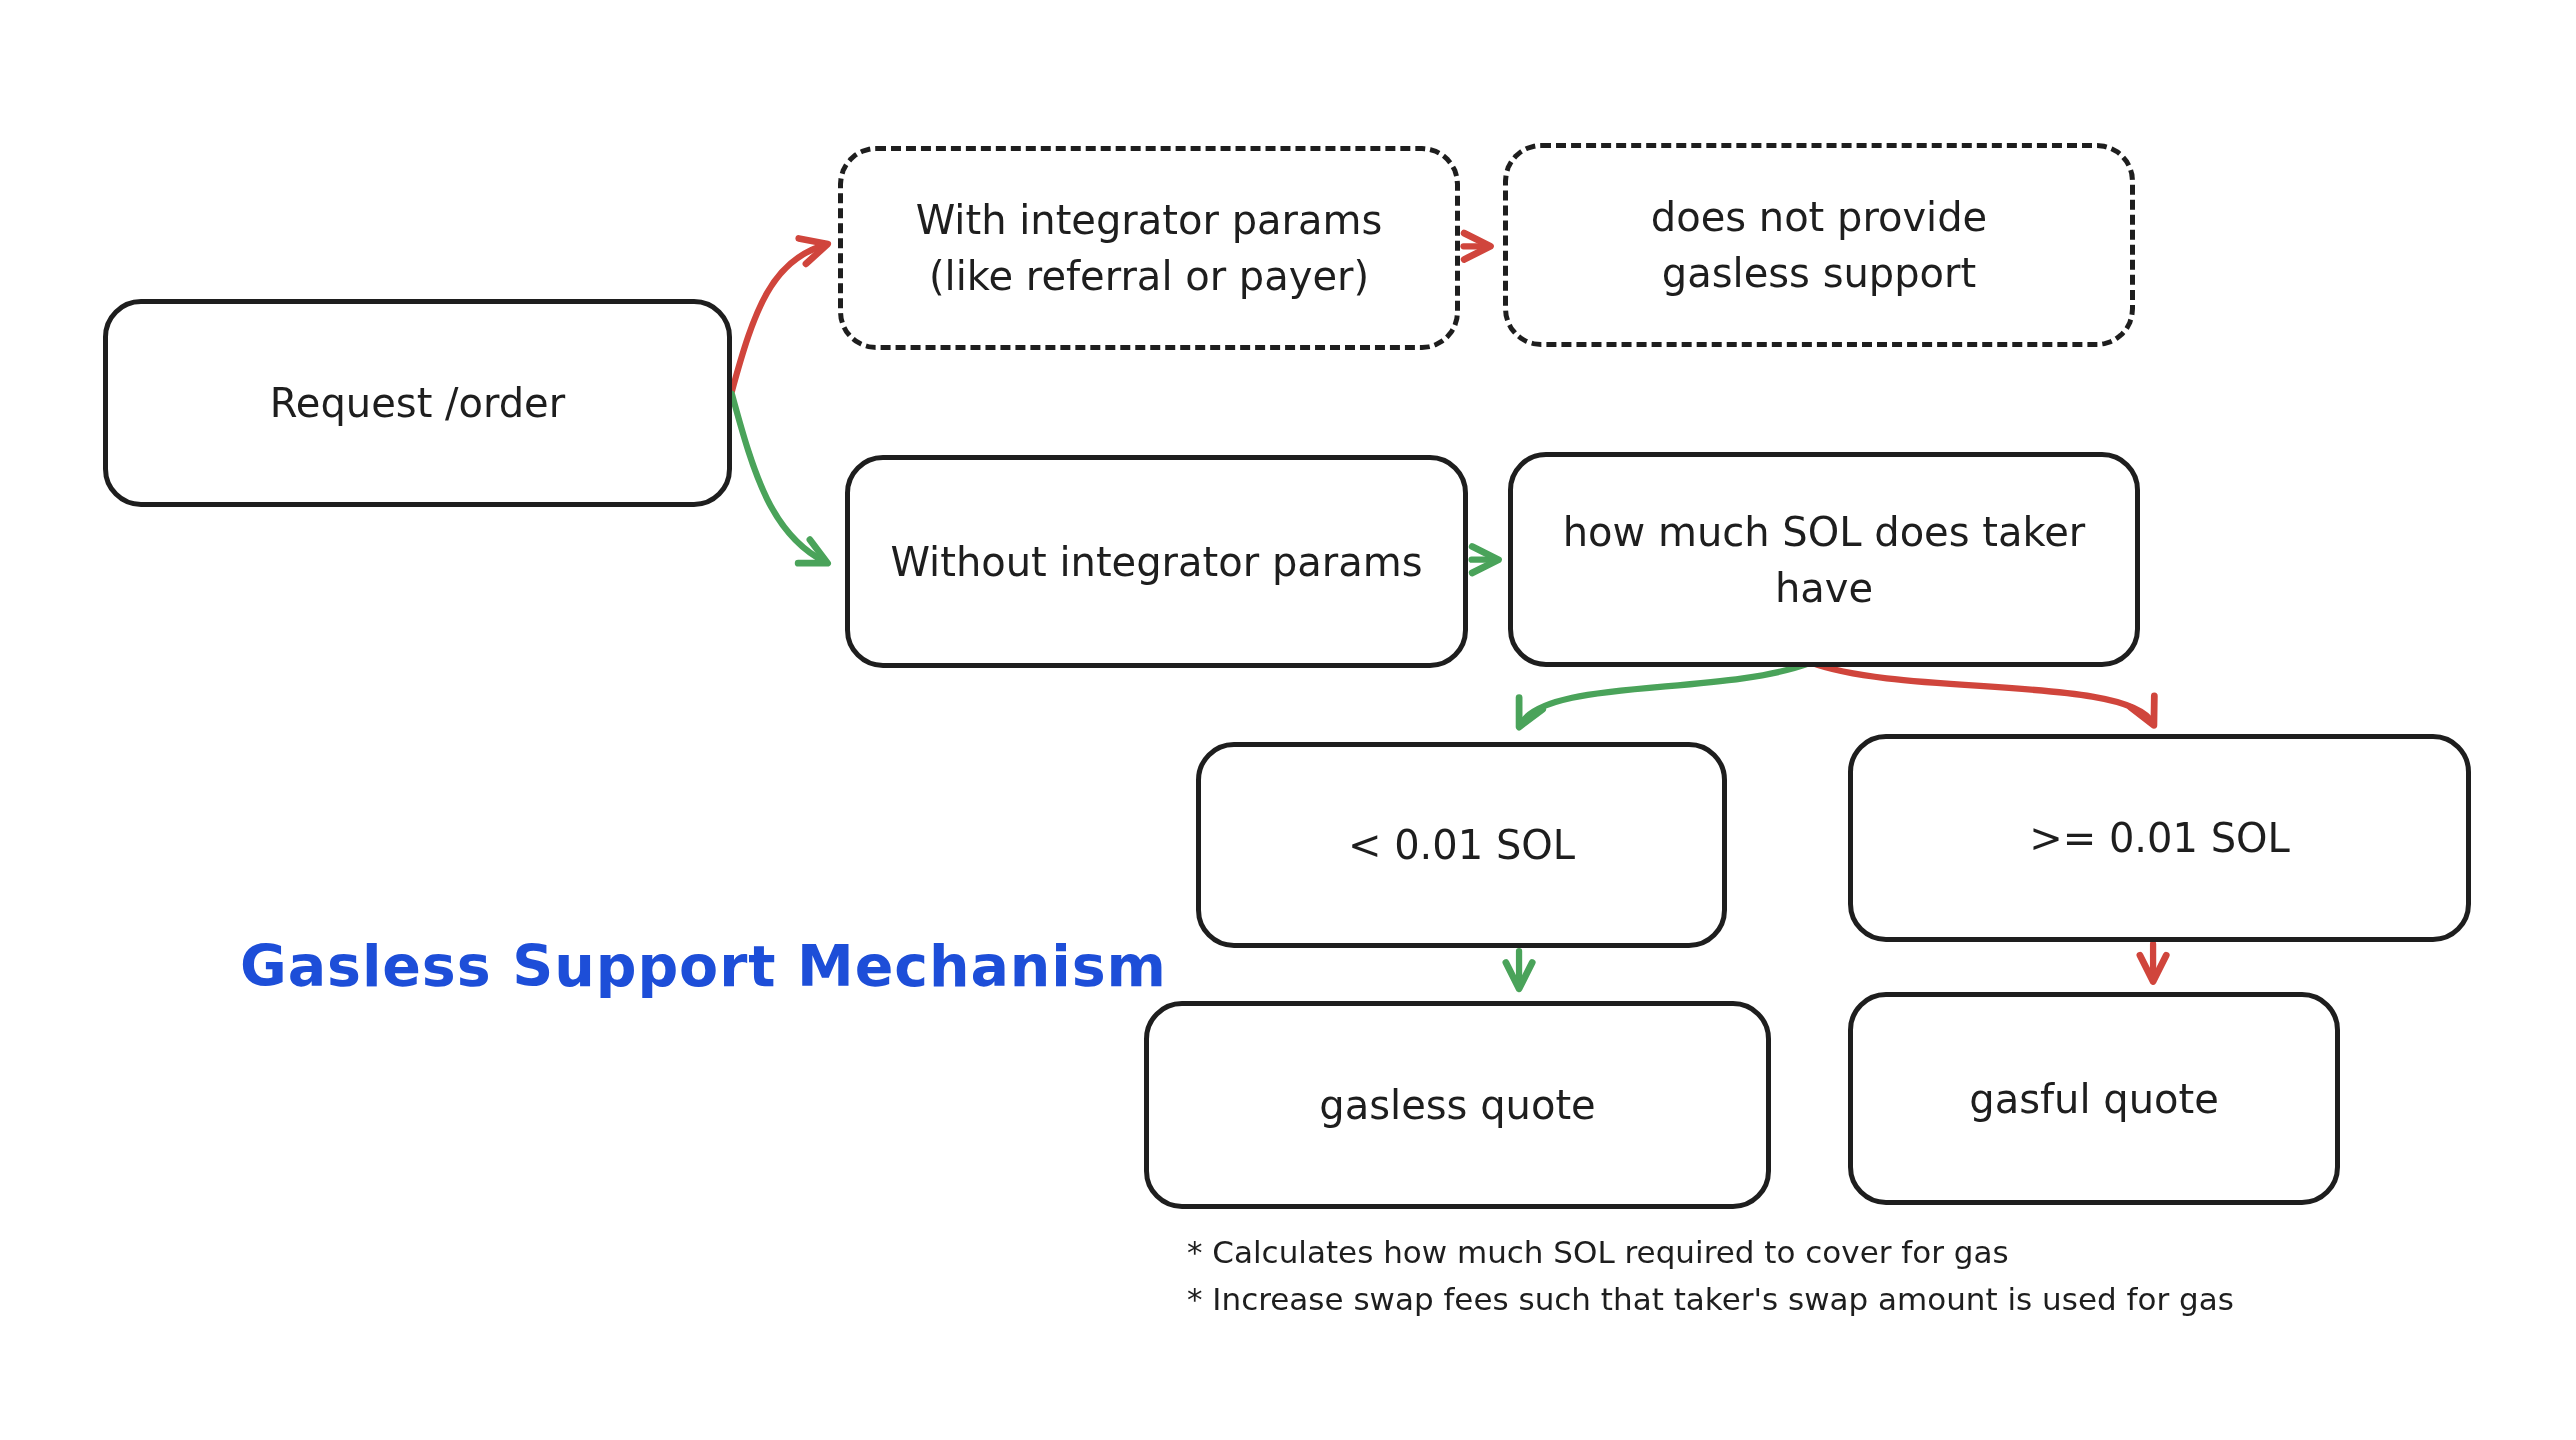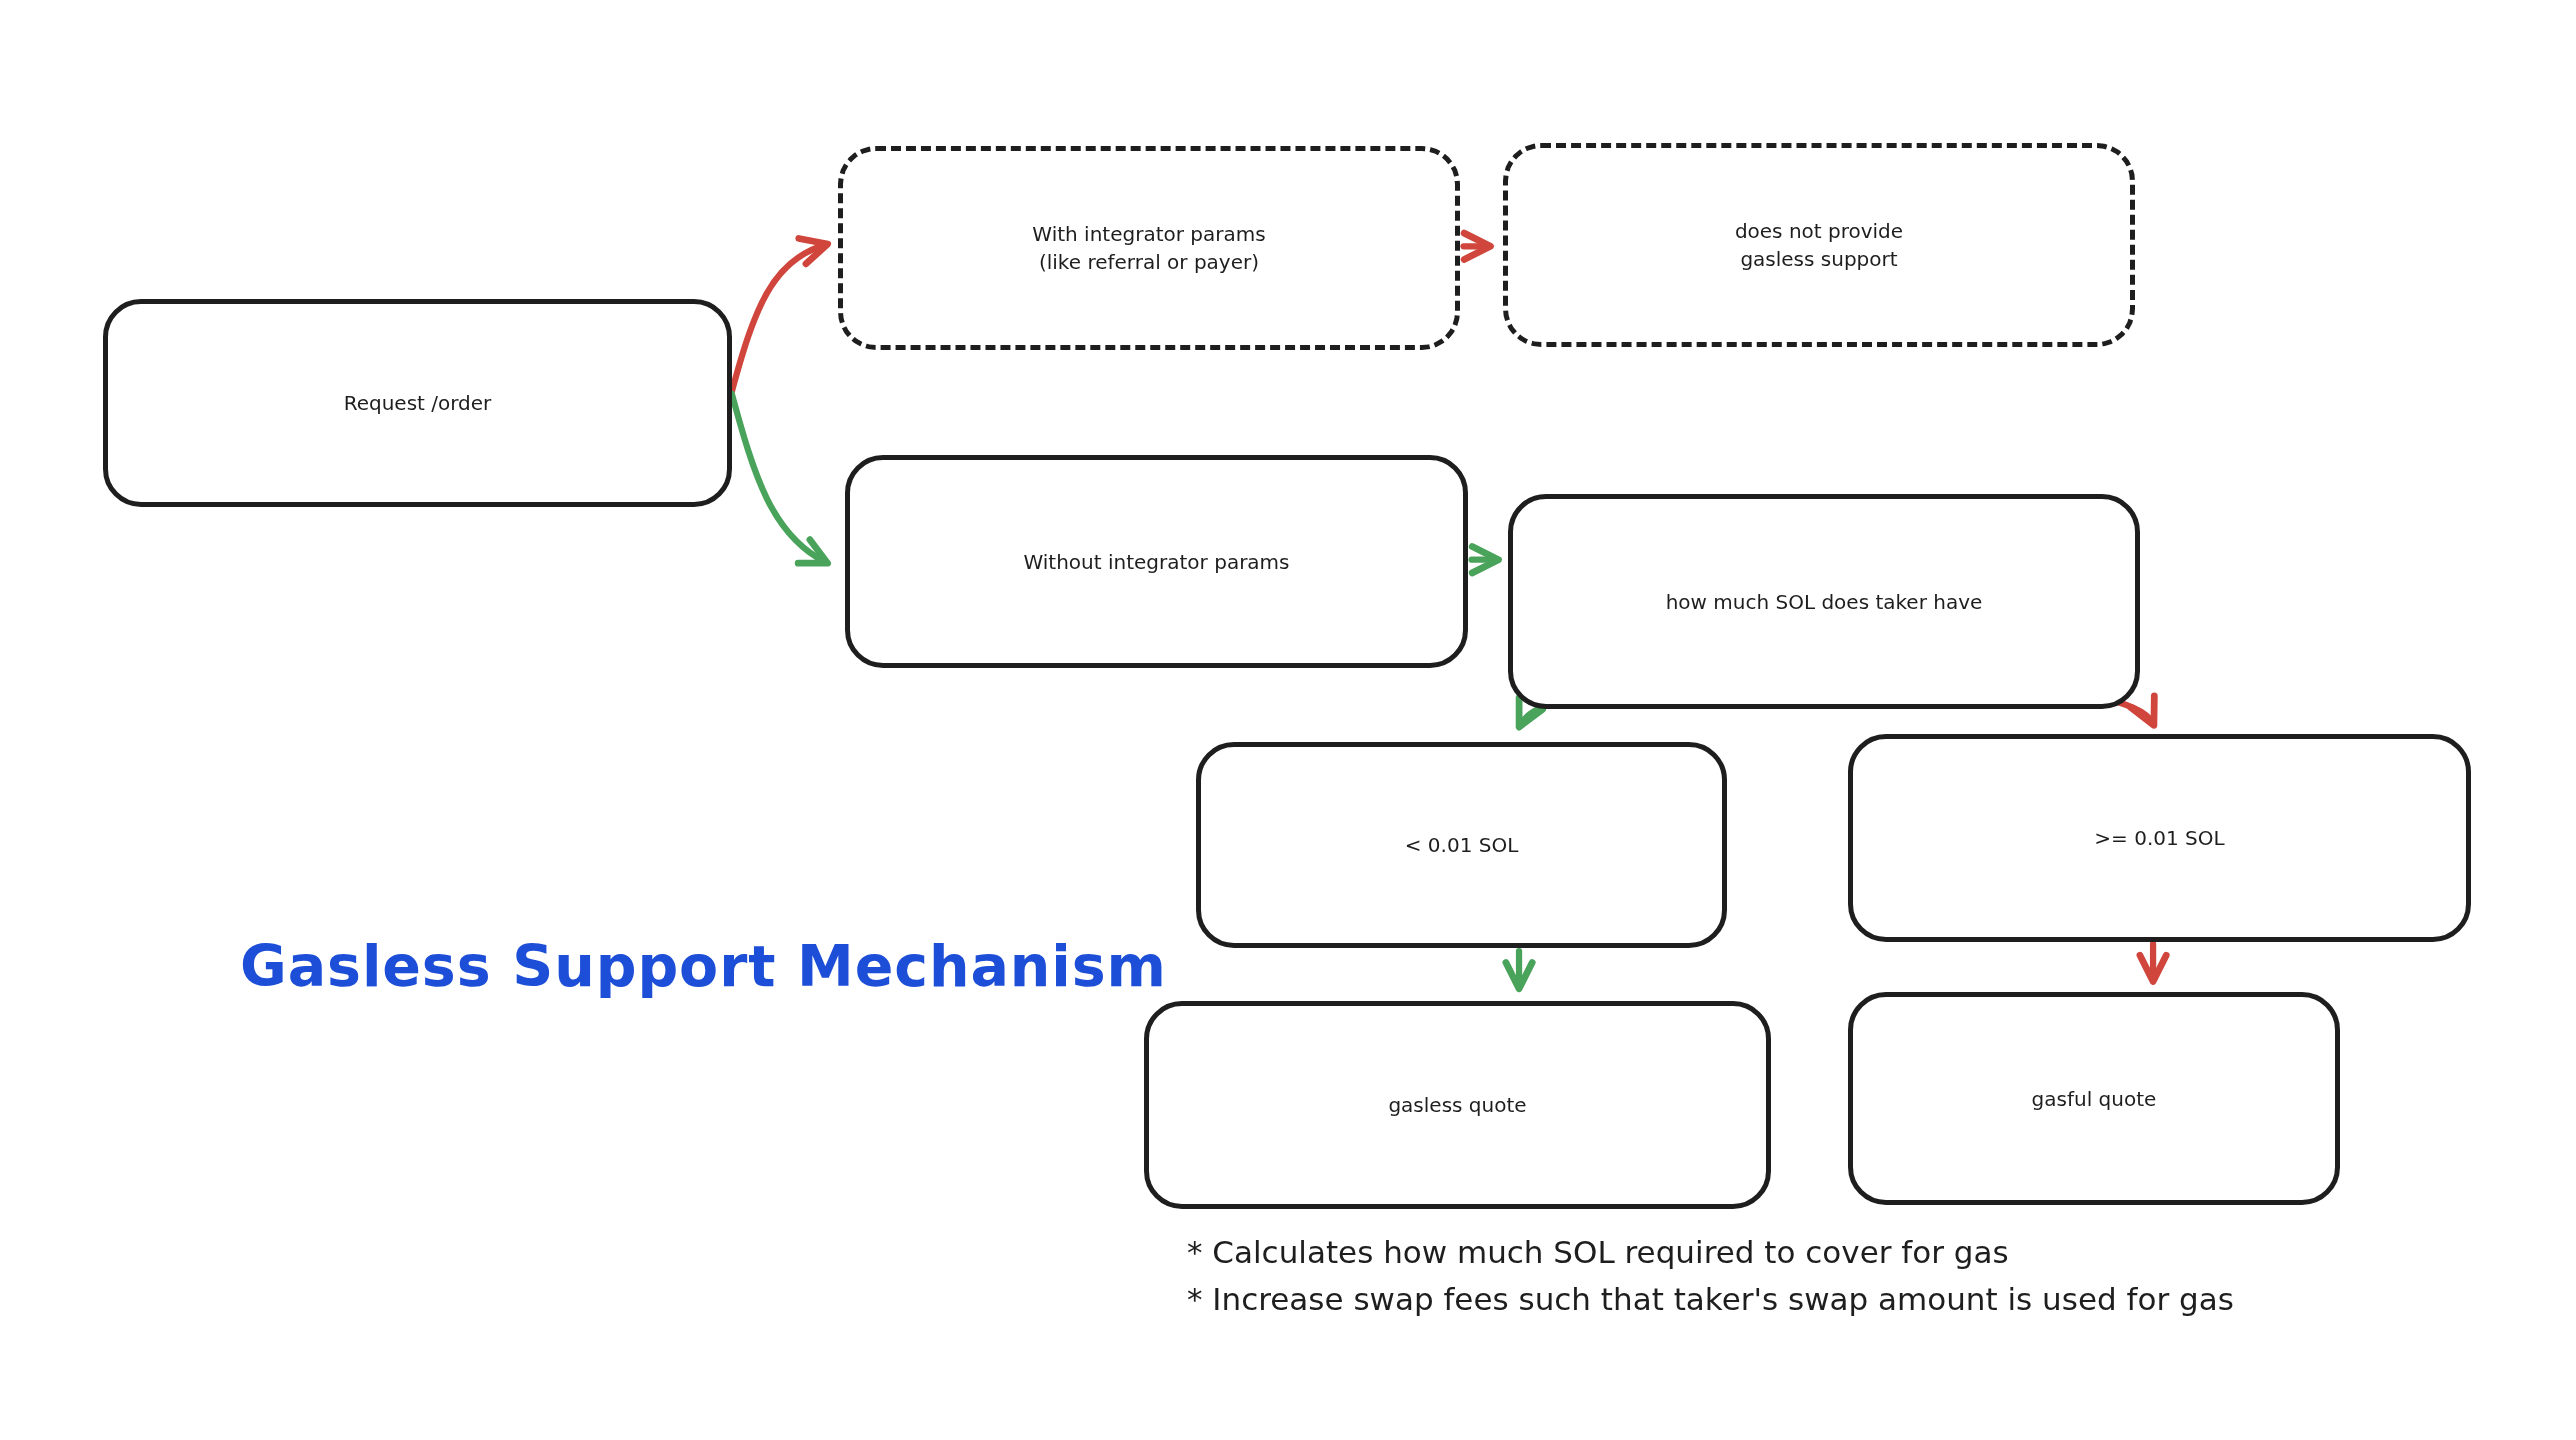--- a/index.html
+++ b/index.html
@@ -31,32 +31,32 @@
     background: #ffffff;
     display: flex;
     align-items: center;
     justify-content: center;
     text-align: center;
   }
   .node.dashed {
     border-style: dashed;
   }
   .node .label {
-    font-size: 20px;
+    font-size: 40px;
     line-height: 1.4;
     white-space: pre-line;
     color: #1e1e1e;
     padding: 0 18px;
   }
   
   #n-request        { left: 103px;  top: 299px;  width: 629px; height: 208px; }
   #n-with-params    { left: 838px;  top: 146px;  width: 622px; height: 204px; }
   #n-no-gasless     { left: 1503px; top: 143px;  width: 632px; height: 204px; }
   #n-without-params { left: 845px;  top: 455px;  width: 623px; height: 213px; }
-  #n-taker-sol      { left: 1508px; top: 452px;  width: 632px; height: 215px; margin-top: 42px; }
+  #n-taker-sol      { left: 1508px; top: 452px;  width: 632px; height: 215px; }
   #n-lt-threshold   { left: 1196px; top: 742px;  width: 531px; height: 206px; }
   #n-gte-threshold  { left: 1848px; top: 734px;  width: 623px; height: 208px; }
   #n-gasless-quote  { left: 1144px; top: 1001px; width: 627px; height: 208px; }
   #n-gasful-quote   { left: 1848px; top: 992px; width: 492px; height: 213px; }
 
   .diagram-title {
     position: absolute;
     left: 240px;
     top: 933px;
     font-size: 57px;

